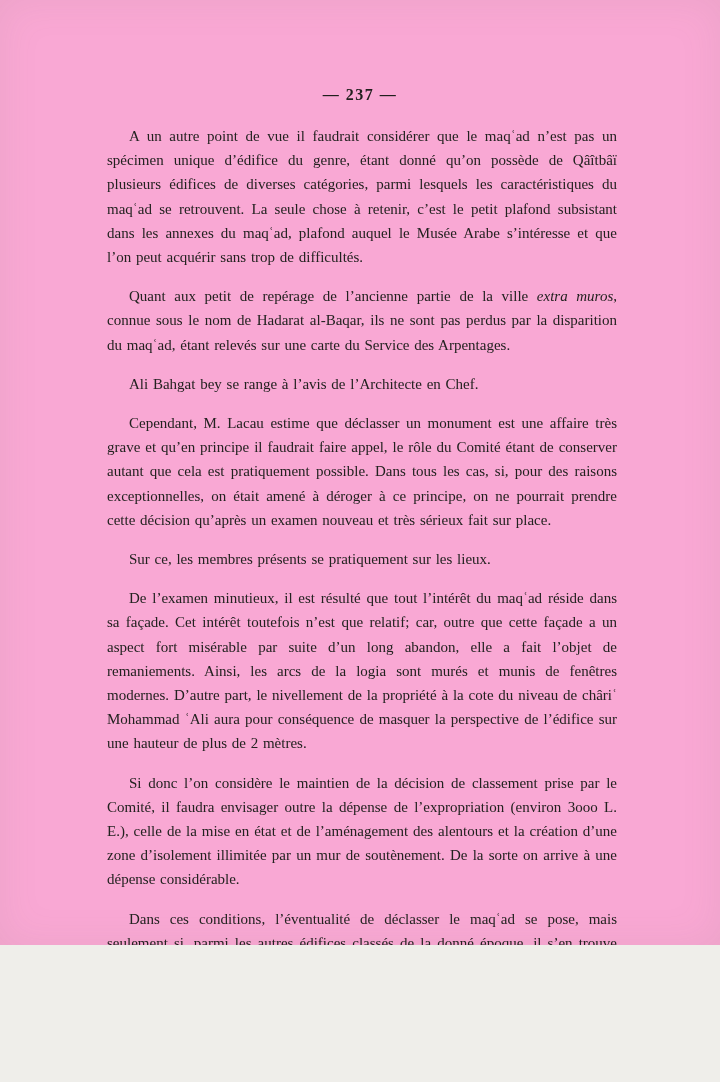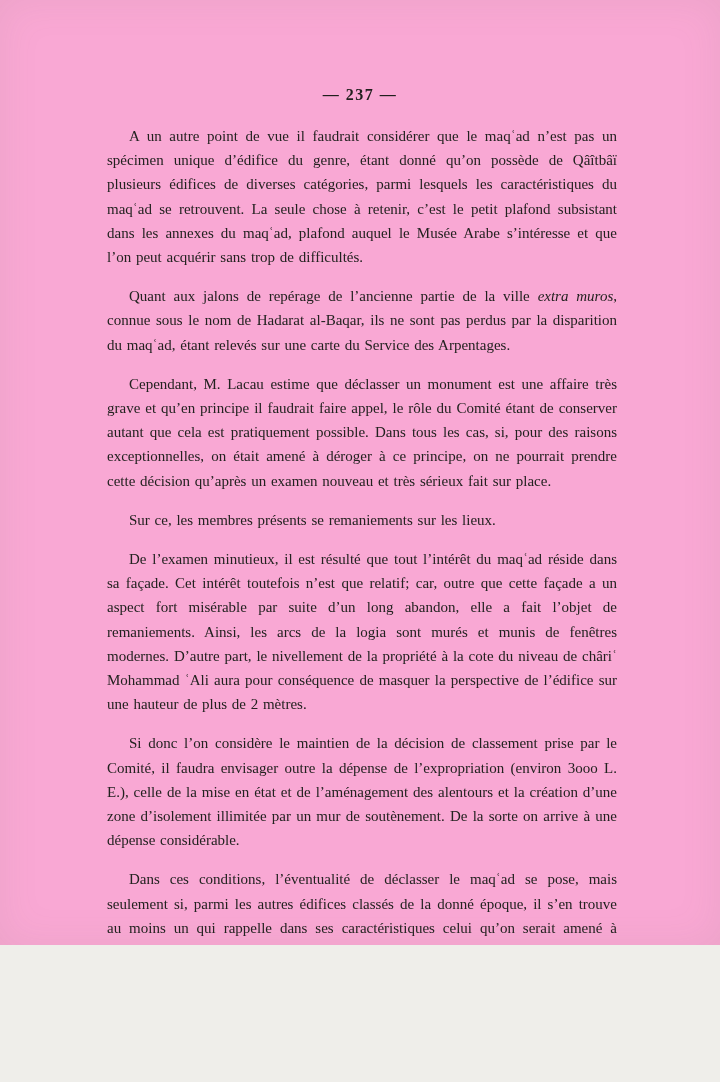--- a/index.html
+++ b/index.html
@@ -41,20 +41,21 @@
   .para em {
   }
 </style>
 </head>
 <body>
 
 <div class="page">
   <div class="page-number">— 237 —</div>
   <div class="text-block">
       <p class="para"><span>A un autre point de vue il faudrait considérer que le maqʿad n’est pas un spécimen unique d’édifice du genre, étant donné qu’on possède de Qâîtbâï plusieurs édifices de diverses catégories, parmi lesquels les caractéristiques du maqʿad se retrouvent. La seule chose à retenir, c’est le petit plafond subsistant dans les annexes du maqʿad, plafond auquel le Musée Arabe s’intéresse et que l’on peut acquérir sans trop de difficultés.</span></p>
-      <p class="para"><span>Quant aux jalons de repérage de l’ancienne partie de la ville </span><em>extra muros</em><span>, connue sous le nom de Hadarat al-Baqar, ils ne sont pas perdus par la disparition du maqʿad, étant relevés sur une carte du Service des Arpentages.</span></p>
+      <p class="para"><span>Quant aux petit de repérage de l’ancienne partie de la ville </span><em>extra muros</em><span>, connue sous le nom de Hadarat al-Baqar, ils ne sont pas perdus par la disparition du maqʿad, étant relevés sur une carte du Service des Arpentages.</span></p>
+      <p class="para"><span>Ali Bahgat bey se range à l’avis de l’Architecte en Chef.</span></p>
       <p class="para"><span>Cependant, M. Lacau estime que déclasser un monument est une affaire très grave et qu’en principe il faudrait faire appel, le rôle du Comité étant de conserver autant que cela est pratiquement possible. Dans tous les cas, si, pour des raisons exceptionnelles, on était amené à déroger à ce principe, on ne pourrait prendre cette décision qu’après un examen nouveau et très sérieux fait sur place.</span></p>
-      <p class="para"><span>Sur ce, les membres présents se remaniements sur les lieux.</span></p>
+      <p class="para"><span>Sur ce, les membres présents se pratiquement sur les lieux.</span></p>
       <p class="para"><span>De l’examen minutieux, il est résulté que tout l’intérêt du maqʿad réside dans sa façade. Cet intérêt toutefois n’est que relatif; car, outre que cette façade a un aspect fort misérable par suite d’un long abandon, elle a fait l’objet de remaniements. Ainsi, les arcs de la logia sont murés et munis de fenêtres modernes. D’autre part, le nivellement de la propriété à la cote du niveau de châriʿ Mohammad ʿAli aura pour conséquence de masquer la perspective de l’édifice sur une hauteur de plus de 2 mètres.</span></p>
       <p class="para"><span>Si donc l’on considère le maintien de la décision de classement prise par le Comité, il faudra envisager outre la dépense de l’expropriation (environ 3ooo L. E.), celle de la mise en état et de l’aménagement des alentours et la création d’une zone d’isolement illimitée par un mur de soutènement. De la sorte on arrive à une dépense considérable.</span></p>
       <p class="para"><span>Dans ces conditions, l’éventualité de déclasser le maqʿad se pose, mais seulement si, parmi les autres édifices classés de la donné époque, il s’en trouve au moins un qui rappelle dans ses caractéristiques celui qu’on serait amené à sacrifier.</span></p>
     </div>
 </div>
 
 </body></html>

